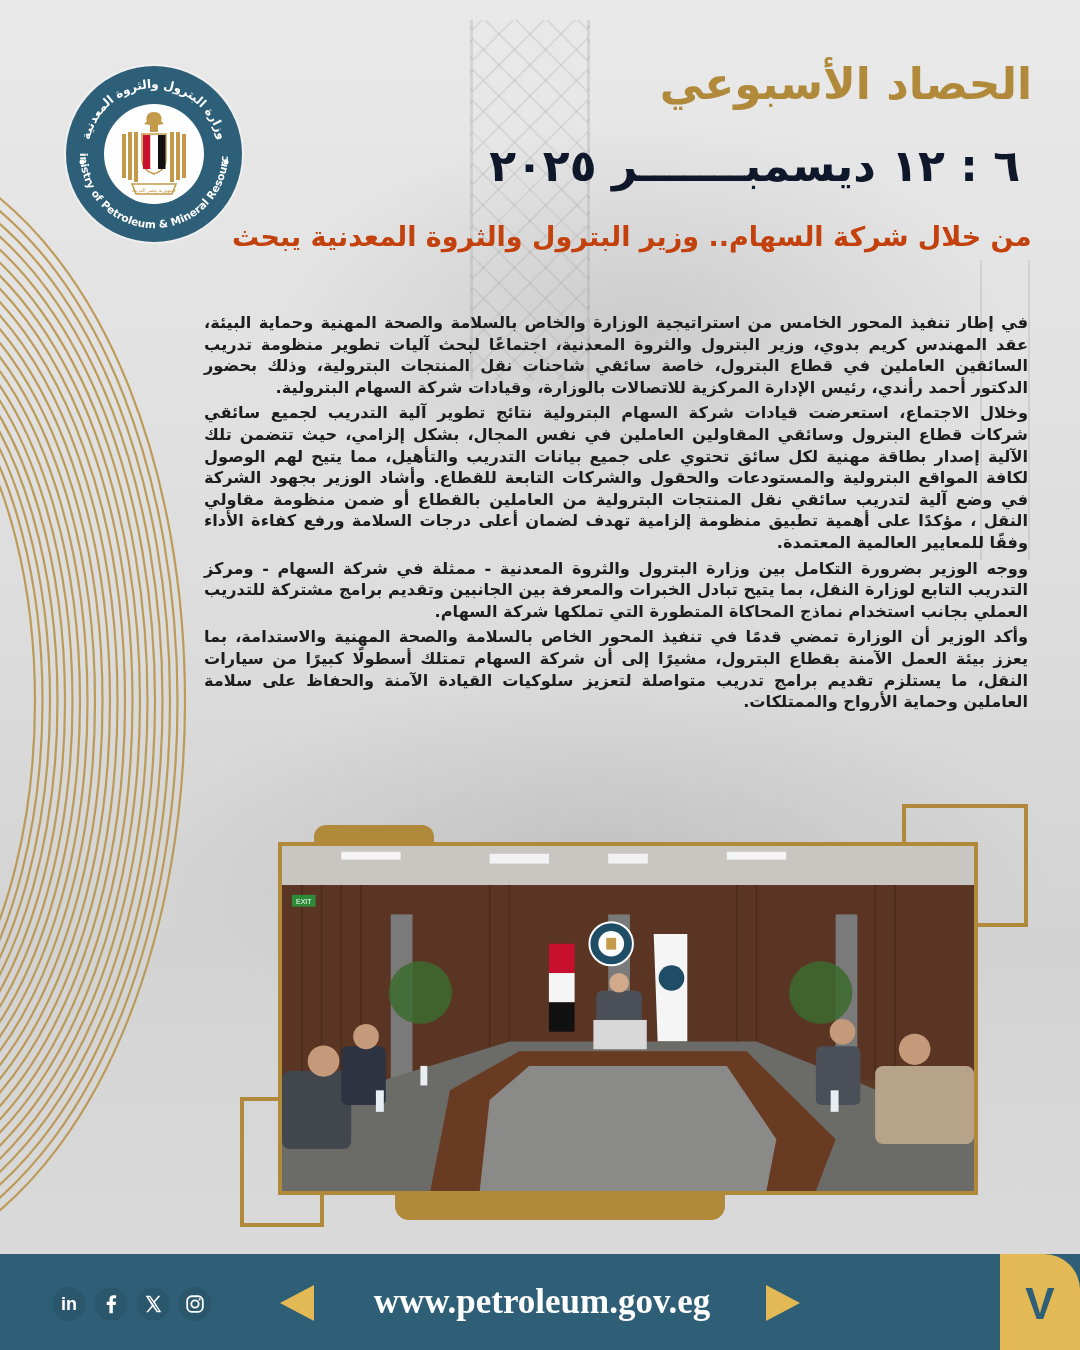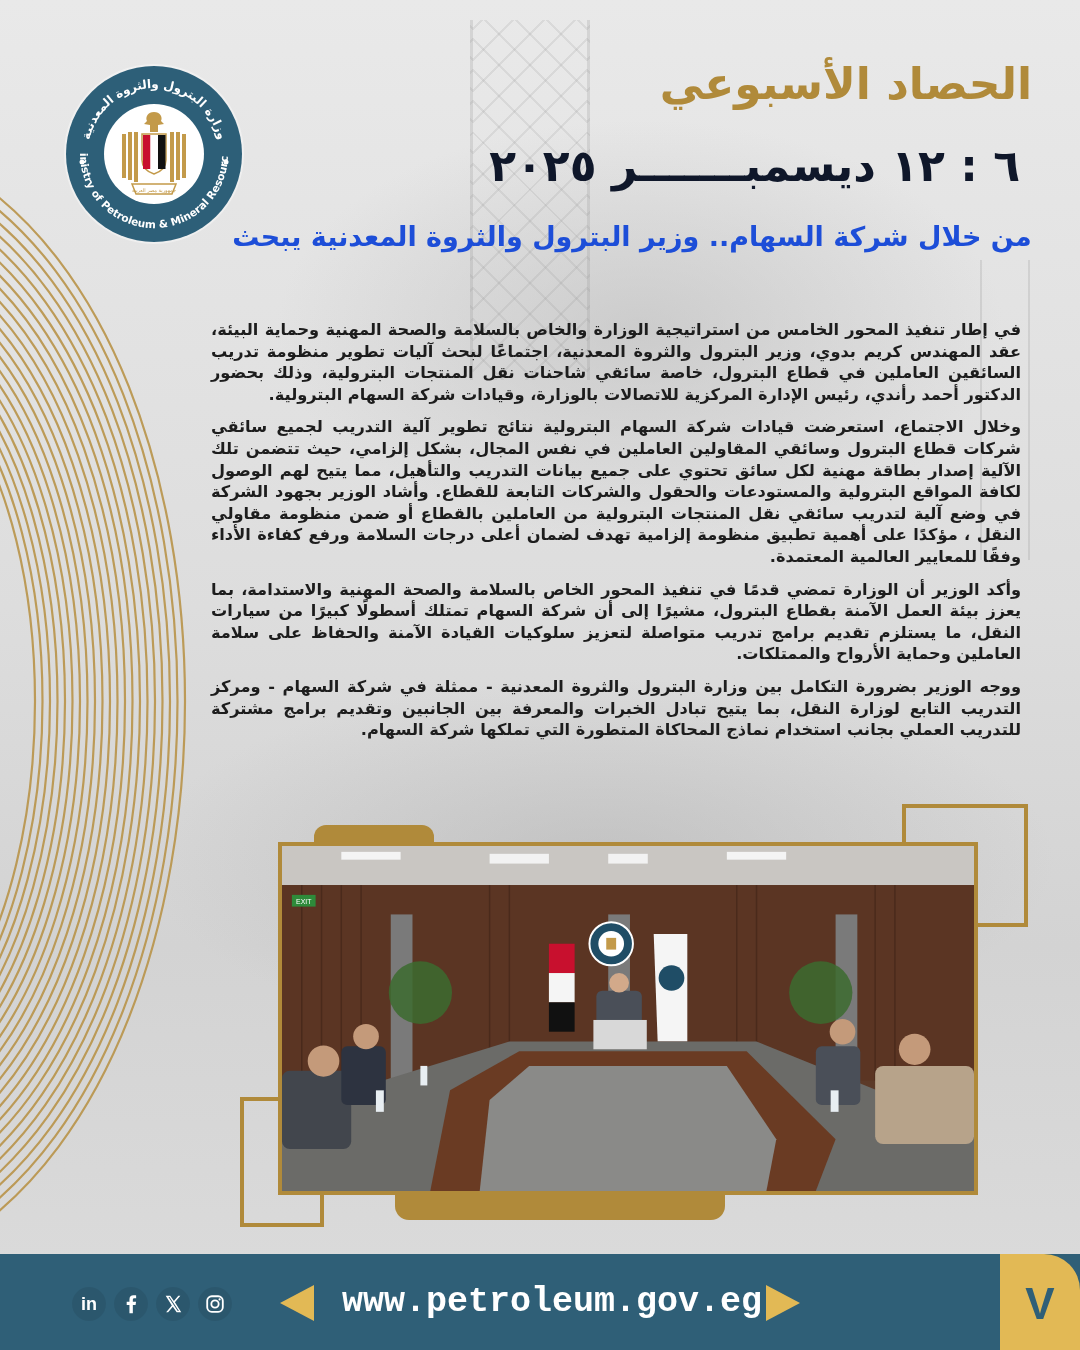--- a/index.html
+++ b/index.html
@@ -49,31 +49,31 @@
     font-family: "DejaVu Sans", sans-serif; font-weight: bold;
     font-size: 44px; color: #b08a3a; direction: rtl; letter-spacing: 0; margin-left: 20px;
   }
   .header-date {
     position: absolute; right: 60px; top: 140px;
     font-family: "DejaVu Sans", sans-serif; font-weight: bold;
     font-size: 44px; color: #0f172a; direction: rtl;
   }
   .headline {
     position: absolute; right: 48px; top: 218px; width: 800px;
-    direction: rtl; text-align: center;
+    direction: rtl; text-align: left;
     font-family: "DejaVu Sans", sans-serif; font-weight: bold;
-    font-size: 27px; line-height: 38px; color: #1d4ed8;
+    font-size: 27px; line-height: 38px; color: #c2410c;
   }
   .body-text {
     position: absolute; right: 48px; top: 308px; width: 832px;
     direction: rtl; text-align: justify; text-align-last: right;
     font-family: "DejaVu Sans", sans-serif; font-weight: bold;
     font-size: 16.2px; line-height: 21.6px; color: #1d1d1d;
   }
-  .body-text p { margin: 11px; }
+  .body-text p { margin: 4px; }
 
   
   .frame-top-right {
     position: absolute; left: 902px; top: 804px; width: 126px; height: 123px;
     border: 4px solid #b08a3a; border-left: none; border-bottom-width: 4px;
   }
   .frame-top-right::before {
     content: ""; position: absolute; left: 0; top: 0; width: 4px; height: 122px; background: #b08a3a;
   }
   .frame-bottom-left {
@@ -103,34 +103,34 @@
     position: absolute; right: 0; top: 1254px; width: 80px; height: 96px;
     background: #e2b955; border-top-right-radius: 36px;
   }
   .page-num {
     position: absolute; right: 0; top: 1278px; width: 80px; text-align: center;
     font-family: "Liberation Sans", sans-serif; font-weight: bold;
     font-size: 44px; color: #2f5f77; line-height: 52px;
   }
   .url {
     position: absolute; left: 342px; top: 1280px; width: 400px; text-align: center;
-    font-family: Liberation Mono, monospace; font-weight: bold;
+    font-family: Liberation Serif, serif; font-weight: bold;
     font-size: 35px; color: #ffffff; line-height: 44px;
   }
   .arrow-left {
     position: absolute; left: 280px; top: 1285px; width: 0; height: 0;
     border-top: 18px solid transparent; border-bottom: 18px solid transparent;
     border-right: 34px solid #e2b955;
   }
   .arrow-right {
     position: absolute; left: 766px; top: 1285px; width: 0; height: 0;
     border-top: 18px solid transparent; border-bottom: 18px solid transparent;
     border-left: 34px solid #e2b955;
   }
-  .social { position: absolute; left: 72px; top: 1287px; display: flex; gap: 8px; }
+  .social { position: absolute; left: 52px; top: 1287px; display: flex; gap: 8px; }
   .social .ico {
     width: 34px; height: 34px; border-radius: 50%;
     background: rgba(0,0,0,0.08);
     display: flex; align-items: center; justify-content: center;
     color: #fff;
   }
   .social .ico svg { width: 22px; height: 22px; }
   .ico-in { font-family: "Liberation Sans", sans-serif; font-weight: bold; font-size: 18px; }
 </style>
 </head>
@@ -204,22 +204,22 @@
 <div class="header-title">الحصاد الأسبوعي</div>
 <div class="header-date">٦ : ١٢ ديسمبـــــــر ٢٠٢٥</div>
 
 <div class="headline">
   <div>من خلال شركة السهام.. وزير البترول والثروة المعدنية يبحث</div>
 </div>
 
 <div class="body-text">
   <p>في إطار تنفيذ المحور الخامس من استراتيجية الوزارة والخاص بالسلامة والصحة المهنية وحماية البيئة، عقد المهندس كريم بدوي، وزير البترول والثروة المعدنية، اجتماعًا لبحث آليات تطوير منظومة تدريب السائقين العاملين في قطاع البترول، خاصة سائقي شاحنات نقل المنتجات البترولية، وذلك بحضور الدكتور أحمد رأندي، رئيس الإدارة المركزية للاتصالات بالوزارة، وقيادات  شركة السهام البترولية.</p>
   <p>وخلال الاجتماع، استعرضت قيادات شركة السهام البترولية نتائج تطوير آلية التدريب لجميع سائقي شركات قطاع البترول وسائقي المقاولين العاملين في نفس المجال، بشكل إلزامي، حيث تتضمن تلك الآلية إصدار بطاقة مهنية لكل سائق تحتوي على جميع بيانات التدريب والتأهيل، مما يتيح لهم الوصول لكافة المواقع البترولية والمستودعات والحقول والشركات التابعة للقطاع. وأشاد الوزير بجهود الشركة في وضع آلية لتدريب سائقي نقل المنتجات البترولية من العاملين بالقطاع أو ضمن منظومة مقاولي النقل ، مؤكدًا على أهمية تطبيق منظومة إلزامية تهدف لضمان أعلى درجات السلامة ورفع كفاءة الأداء وفقًا للمعايير العالمية المعتمدة.</p>
+  <p>ووجه الوزير بضرورة التكامل بين وزارة البترول والثروة المعدنية - ممثلة في شركة السهام - ومركز التدريب التابع لوزارة النقل، بما يتيح تبادل الخبرات والمعرفة بين الجانبين وتقديم برامج مشتركة للتدريب العملي بجانب استخدام نماذج المحاكاة المتطورة التي تملكها شركة السهام.</p>
   <p>وأكد الوزير أن الوزارة تمضي قدمًا في تنفيذ المحور الخاص بالسلامة والصحة المهنية والاستدامة، بما يعزز بيئة العمل الآمنة بقطاع البترول، مشيرًا إلى أن شركة السهام تمتلك أسطولًا كبيرًا من سيارات النقل، ما يستلزم تقديم برامج تدريب متواصلة لتعزيز سلوكيات القيادة الآمنة والحفاظ على سلامة العاملين وحماية الأرواح والممتلكات.</p>
-  <p>ووجه الوزير بضرورة التكامل بين وزارة البترول والثروة المعدنية - ممثلة في شركة السهام - ومركز التدريب التابع لوزارة النقل، بما يتيح تبادل الخبرات والمعرفة بين الجانبين وتقديم برامج مشتركة للتدريب العملي بجانب استخدام نماذج المحاكاة المتطورة التي تملكها شركة السهام.</p>
 </div>
 
 <div class="frame-top-right"></div>
 <div class="frame-bottom-left"></div>
 <div class="tab-top"></div>
 <div class="tab-bottom"></div>
 
 <div class="photo">
   <svg viewBox="0 0 700 353" preserveAspectRatio="none">
 

